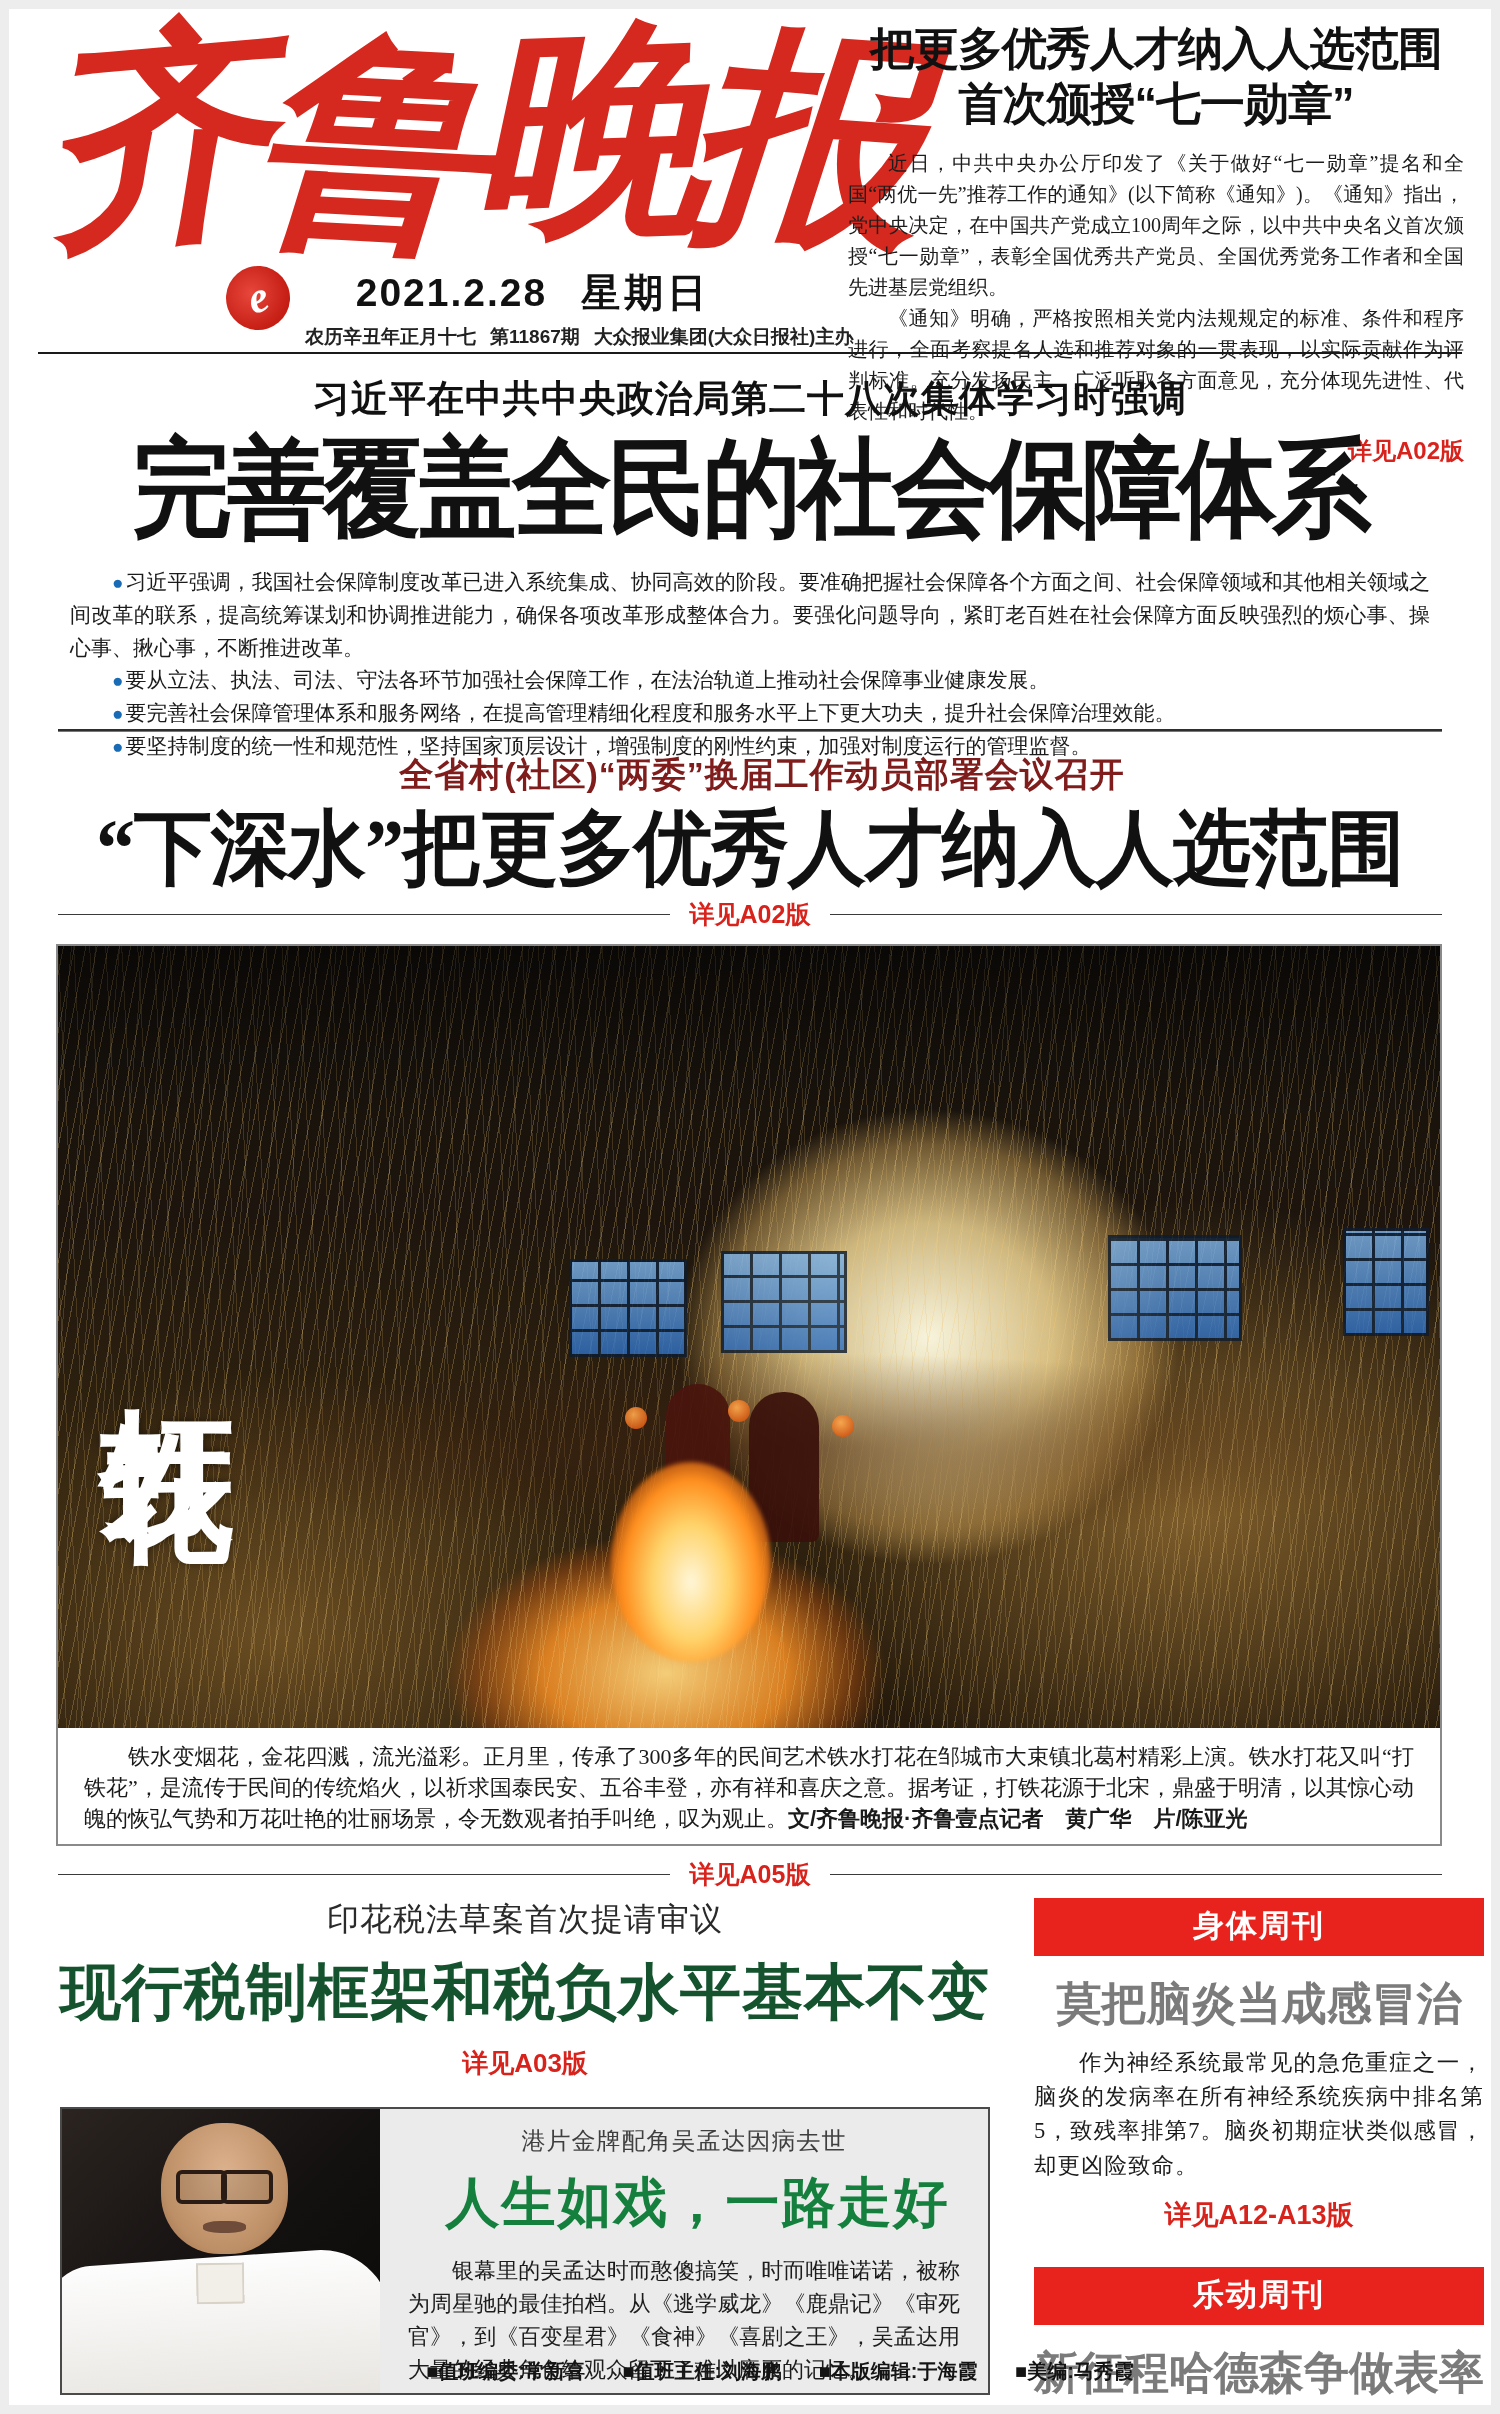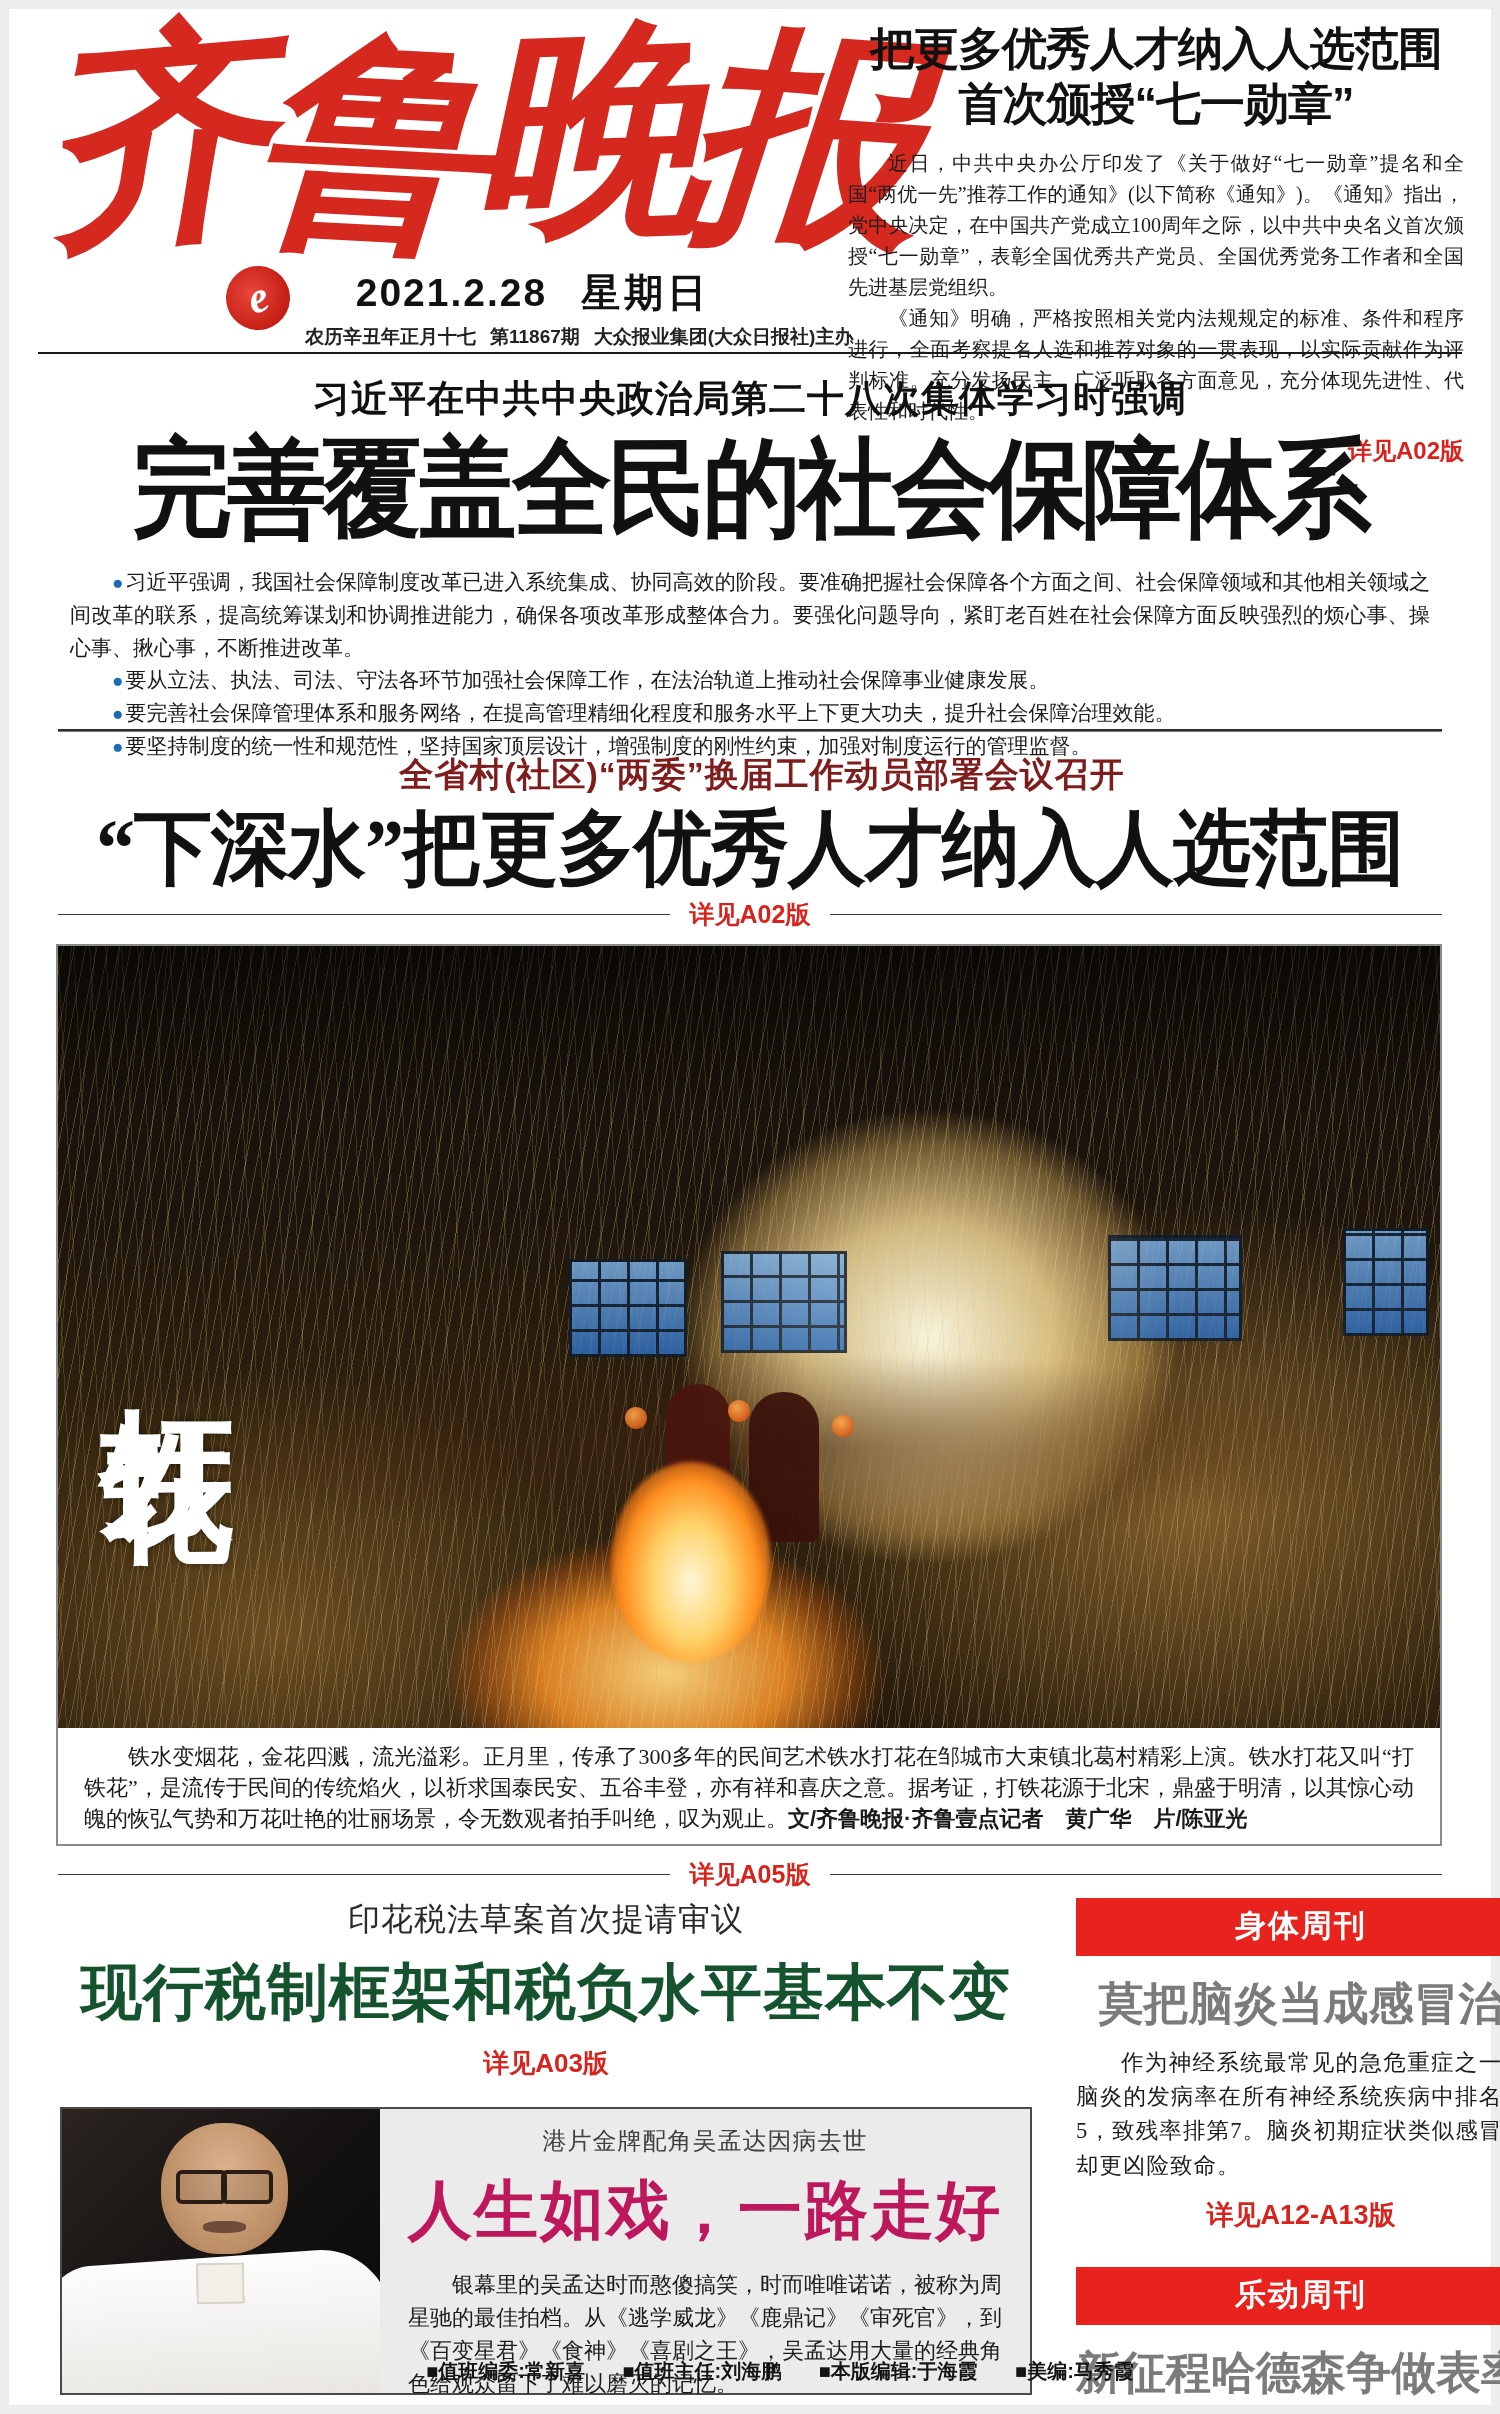--- a/index.html
+++ b/index.html
@@ -122,22 +122,22 @@
     border-radius:6px;background:rgba(40,30,25,.12);}
   .g1{left:12%;} .g2{right:12%;}
   .must{position:absolute;left:33%;bottom:16%;width:34%;height:9%;background:#6e4c39;border-radius:40%;}
   .shirt{position:absolute;left:-4%;bottom:-8%;width:108%;height:56%;
     background:linear-gradient(180deg,#fdfdfd,#e7e4df);border-radius:46px 70px 0 0;
     transform:rotate(-4deg);}
   .collar{position:absolute;left:44%;top:4%;width:14%;height:26%;
     background:#f2efe9;transform:rotate(3deg);box-shadow:0 0 0 2px #d8d2c8 inset;}
   .obit-content{flex:1;background:#ebebeb;padding:16px 28px 10px;box-sizing:border-box;}
   .obit-kicker{text-align:center;font-size:24px;color:#3f3f3f;letter-spacing:1px;}
-  .obit-headline{margin-top:10px;text-align:center;font-size:64px;font-weight:900;
-    color:#be185d;letter-spacing:2px;white-space:nowrap;}
+  .obit-headline{margin-top:10px;text-align:center;font-size:54px;font-weight:900;
+    color:#15803d;letter-spacing:2px;white-space:nowrap;margin-left:27px;}
   .obit-body{margin-top:14px;font-family:"Liberation Serif",serif;font-size:22px;
     line-height:1.5;text-align:justify;color:#1c1c1c;}
   .obit-body p{margin:0;text-indent:2em;}
   
   .banner{background:#e8231d;color:#fff;text-align:center;font-weight:700;
     font-size:31px;padding:7px 0 9px;letter-spacing:2px;}
   .wk-headline{margin-top:18px;text-align:center;font-size:45px;font-weight:900;
     color:#7b7b7b;white-space:nowrap;}
   .wk-body{margin-top:12px;font-family:"Liberation Serif",serif;font-size:22.5px;
     line-height:1.52;text-align:justify;color:#1c1c1c;letter-spacing:1px;}

